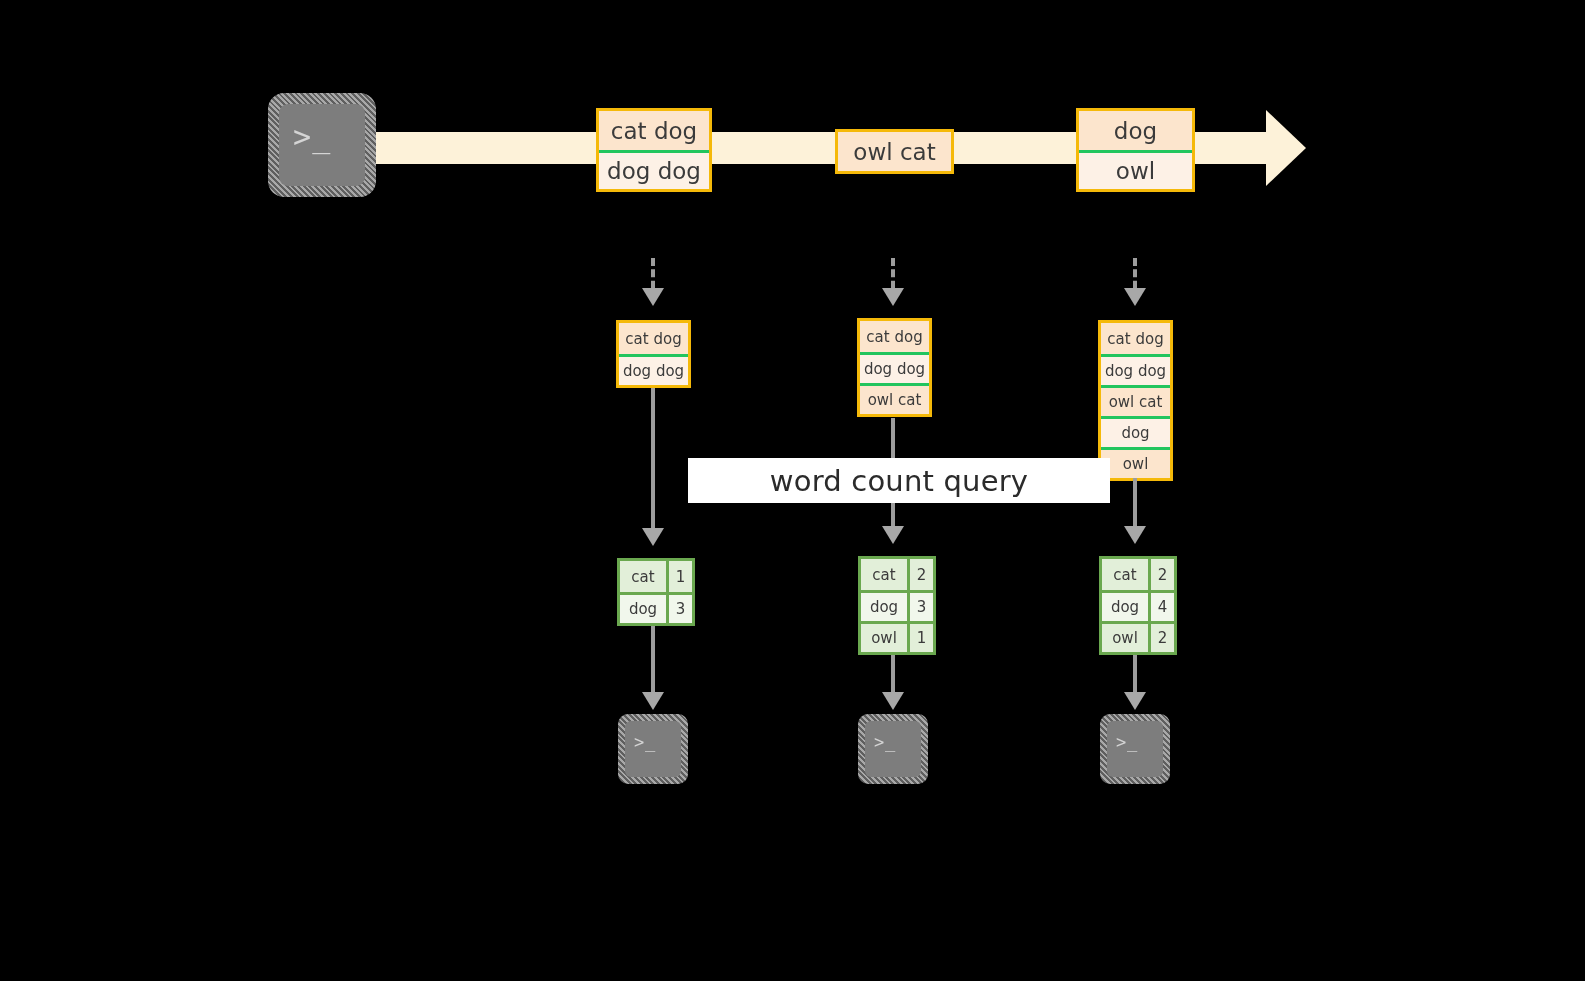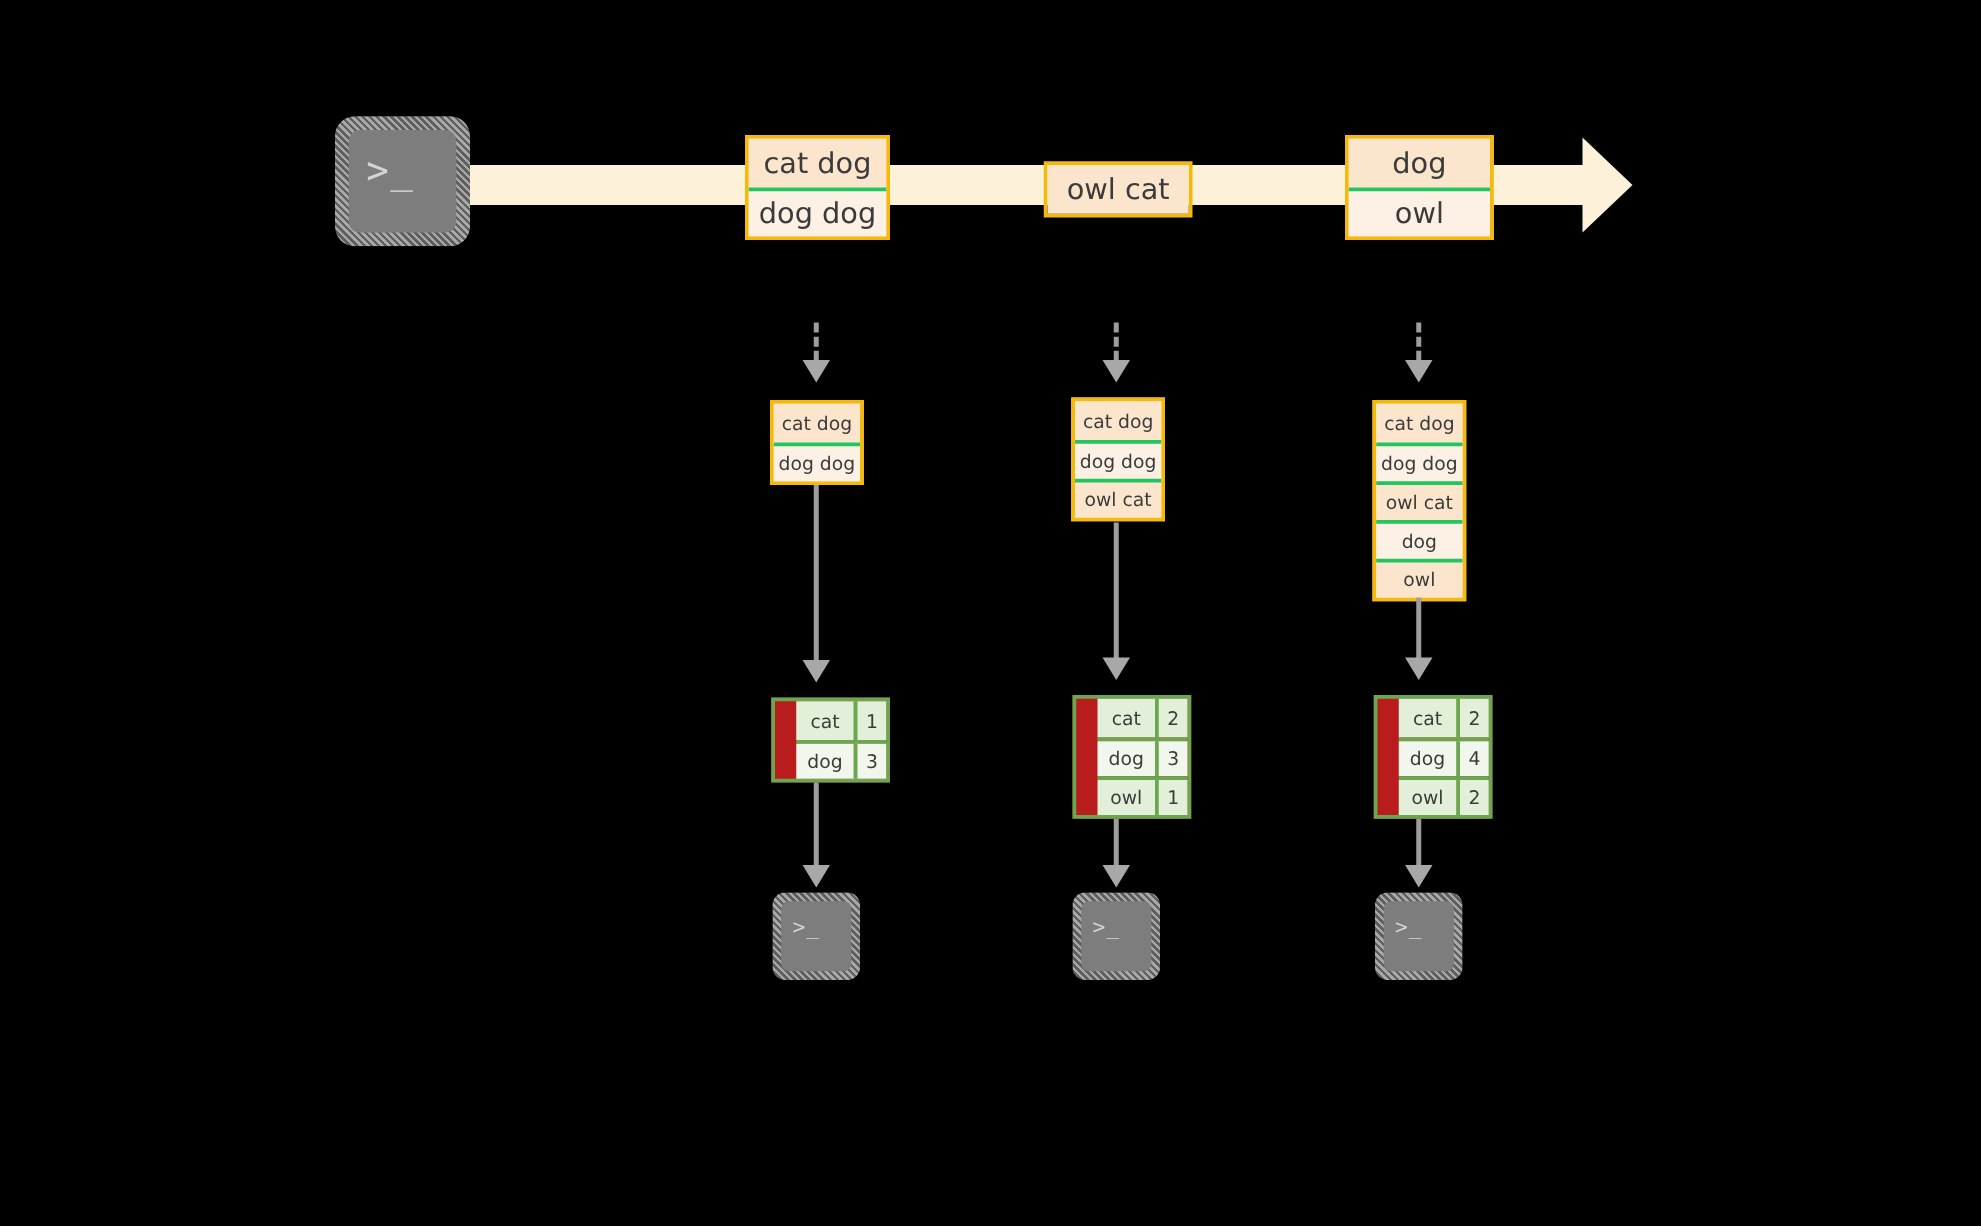--- a/index.html
+++ b/index.html
@@ -88,24 +88,23 @@
 
   .rec.hero { }
   .rec.hero .row { font-size: 23px; height: 39px; }
   .rec.mini .row { font-size: 15px; height: 31px; }
 
   
   .tbl {
     position: absolute;
     box-sizing: border-box;
     border: 3px solid #6aa84f;
-    background: #b91c1c;
+    background: #f9a8d4;
     display: flex;
     flex-direction: column;
-    padding-left: 17px;
   }
   .tbl .trow {
     display: flex;
     box-sizing: border-box;
     height: 31px;
   }
   .tbl .trow + .trow { border-top: 3px solid #6aa84f; }
   .tbl .tc {
     box-sizing: border-box;
     display: flex;
@@ -279,14 +278,17 @@
 
   <div class="vline" style="left:1133px; top:655px; height:41px;"></div>
   <div class="vhead" style="left:1124px; top:692px;"></div>
 
   <div class="terminal small" style="left:1100px; top:714px; width:70px; height:70px;">
     <div class="inner">
       <span class="prompt">&gt;_</span>
     </div>
   </div>
 
+  <div class="query-label" style="left:688px; top:458px; width:422px; height:45px;">
+    <span>word count query</span>
+  </div>
 
 </div>
 
 </body></html>

